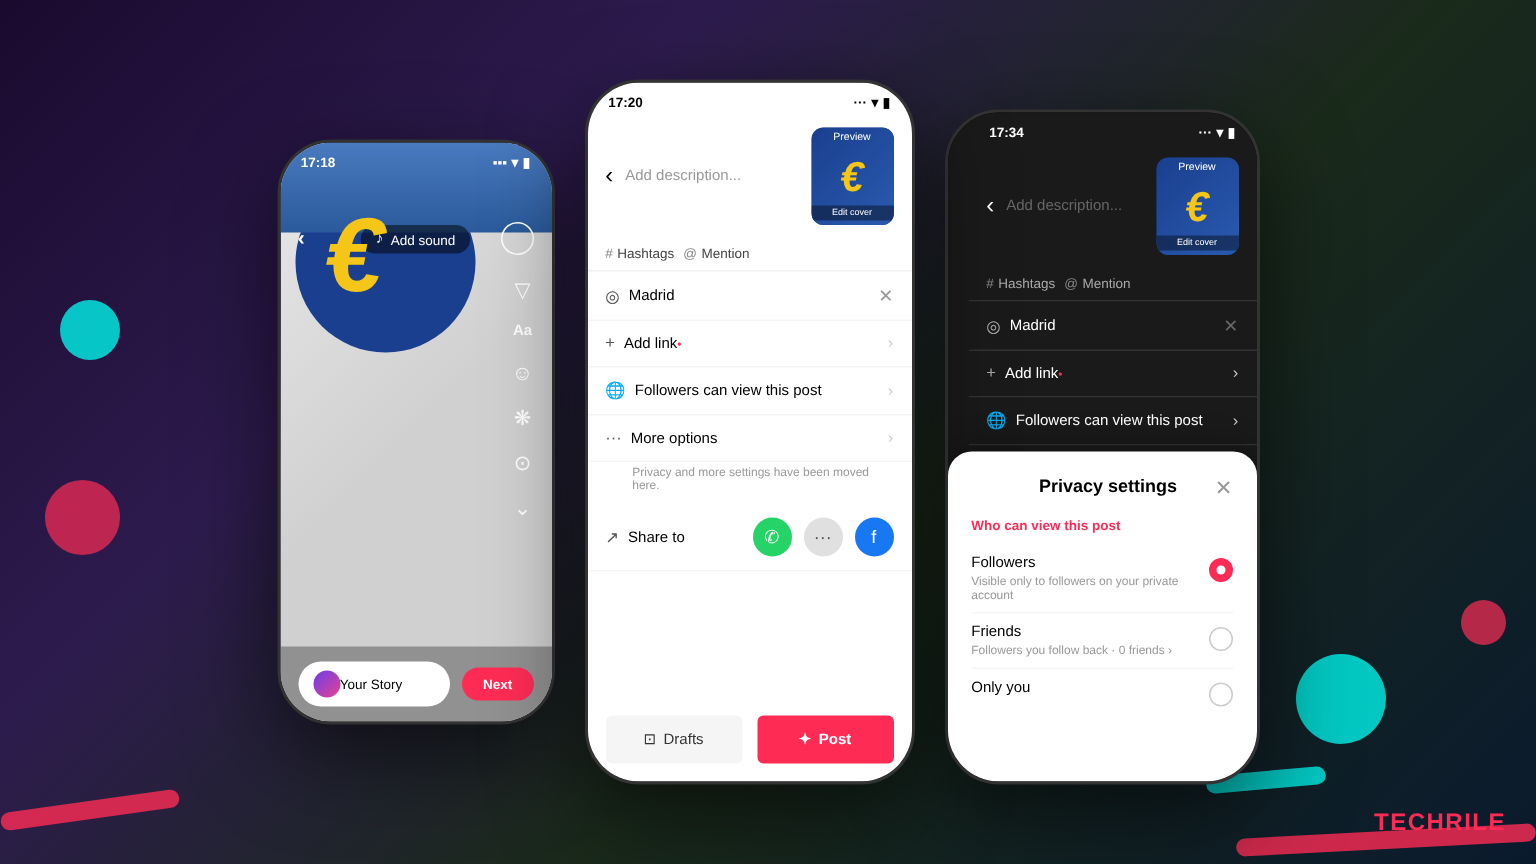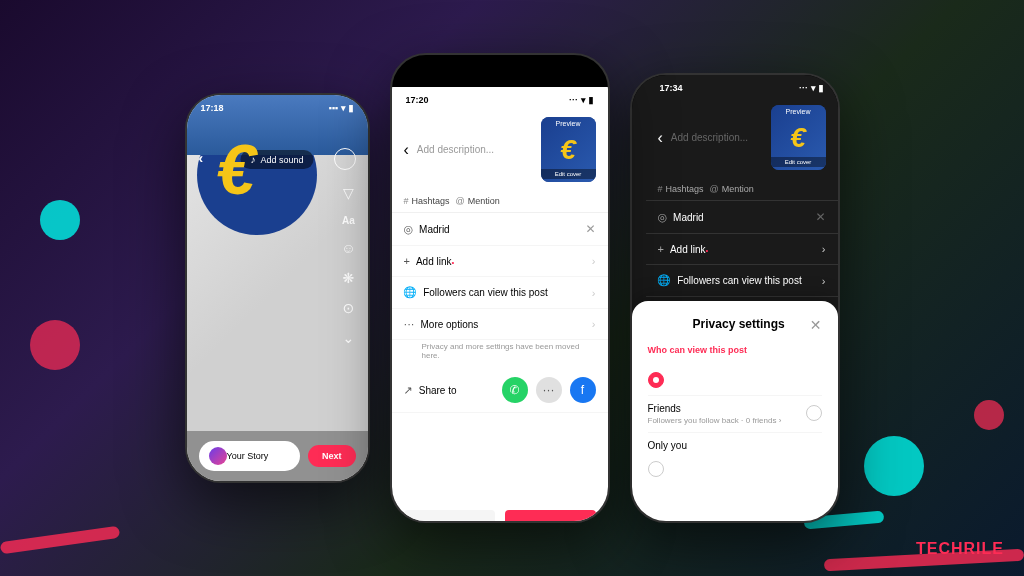--- a/index.html
+++ b/index.html
@@ -191,21 +191,20 @@
       font-weight: 600;
     }
 
     
     .phone-center .screen {
       width: 100%;
       height: 100%;
       background: #fff;
       position: relative;
       overflow: hidden;
-      margin-top: 32px;
     }
     .post-header {
       display: flex;
       align-items: center;
       padding: 8px 12px;
     }
     .back-arrow { font-size: 16px; color: #000; margin-right: 8px; }
     .post-description {
       flex: 1;
       color: #999;
@@ -655,34 +654,38 @@
 
       <div class="privacy-modal">
         <div class="modal-header">
           <span style="width:20px;"></span>
           <span class="modal-title">Privacy settings</span>
           <span class="modal-close">✕</span>
         </div>
         <div class="modal-section-label">Who can view this post</div>
 
         <div class="privacy-option">
+          <div class="privacy-option-info">
+            <div class="privacy-option-name">Followers</div>
+            <div class="privacy-option-desc">Visible only to followers on your private account</div>
+          </div>
           <div class="radio-outer radio-selected">
             <div class="radio-inner" style="background:#fff;width:6px;height:6px;"></div>
           </div>
         </div>
 
         <div class="privacy-option">
           <div class="privacy-option-info">
             <div class="privacy-option-name">Friends</div>
             <div class="privacy-option-desc">Followers you follow back · 0 friends ›</div>
           </div>
           <div class="radio-outer"></div>
         </div>
 
-        <div class="privacy-option" style="border-bottom:none;flex-direction:column;">
+        <div class="privacy-option" style="border-bottom:none;">
           <div class="privacy-option-info">
             <div class="privacy-option-name">Only you</div>
           </div>
           <div class="radio-outer"></div>
         </div>
       </div>
     </div>
   </div>
 </div>
 

